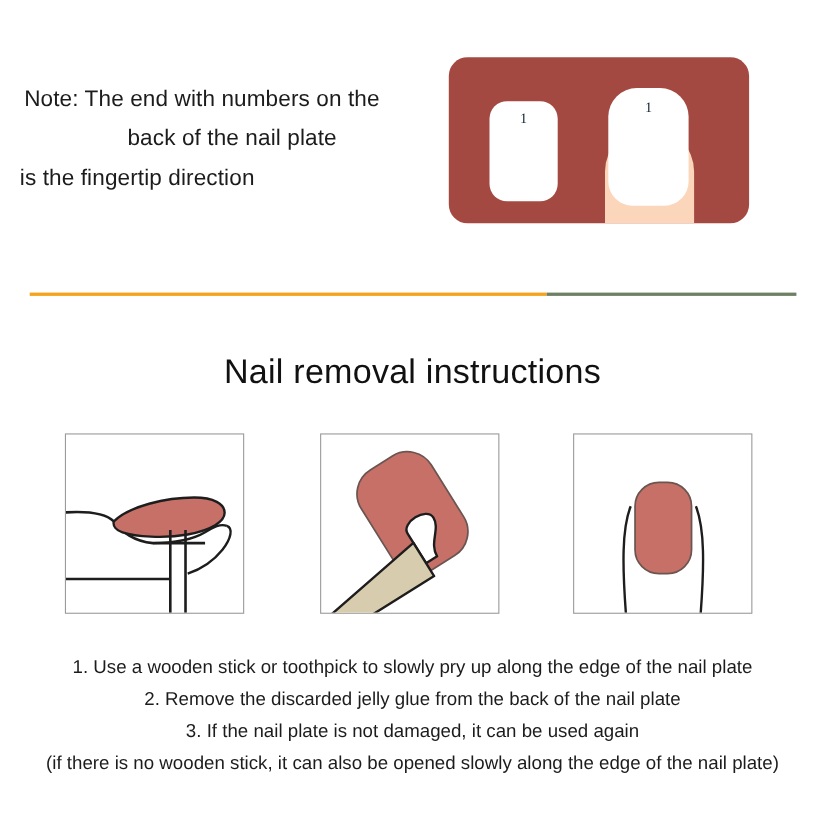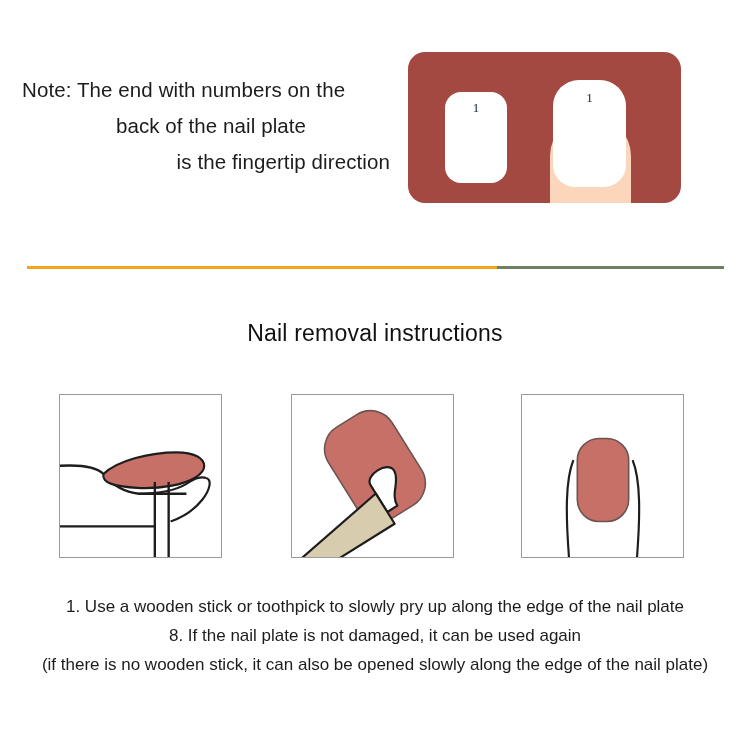--- a/index.html
+++ b/index.html
@@ -34,21 +34,21 @@
   }
   .note-line {
     font-size: 20.5px;
     line-height: 36px;
     color: #1c1c1c;
     white-space: nowrap;
     letter-spacing: 0.1px;
   }
   .note-line.l1 { text-align: left; padding-left: 12px; }
   .note-line.l2 { padding-left: 22px; }
-  .note-line.l3 { text-align: right; padding-left: 8px; }
+  .note-line.l3 { text-align: left; padding-left: 8px; }
 
   
   #plate-illustration {
     position: absolute;
     left: 408px;
     top: 52px;
     width: 273px;
     height: 151px;
   }
   #plate-card {
@@ -130,21 +130,21 @@
     background: #6f7f64;
   }
 
   
   #section-title {
     position: absolute;
     left: 0;
     top: 320px;
     width: 750px;
     text-align: center;
-    font-size: 23px;
+    font-size: 31px;
     color: #111111;
     letter-spacing: 0.2px;
   }
 
   
   #panels {
     position: absolute;
     left: 0;
     top: 394px;
     width: 750px;
@@ -254,15 +254,16 @@
       <path d="M 116 170 C 120 120 120 86 112 66" fill="none" stroke="#1d1d1d" stroke-width="2.2"></path>
 
       <rect x="56" y="44" width="52" height="84" rx="22" ry="22" fill="#c77068" stroke="#6b5550" stroke-width="1.6"></rect>
     </svg>
   </div>
 
 </div>
 
 <div id="instructions">
   <div class="instr-line">1. Use a wooden stick or toothpick to slowly pry up along the edge of the nail plate</div>
-  <div class="instr-line">8. If the nail plate is not damaged, it can be used again</div>
+  <div class="instr-line">2. Remove the discarded jelly glue from the back of the nail plate</div>
+  <div class="instr-line">3. If the nail plate is not damaged, it can be used again</div>
   <div class="instr-line">(if there is no wooden stick, it can also be opened slowly along the edge of the nail plate)</div>
 </div>
 
 </body></html>

